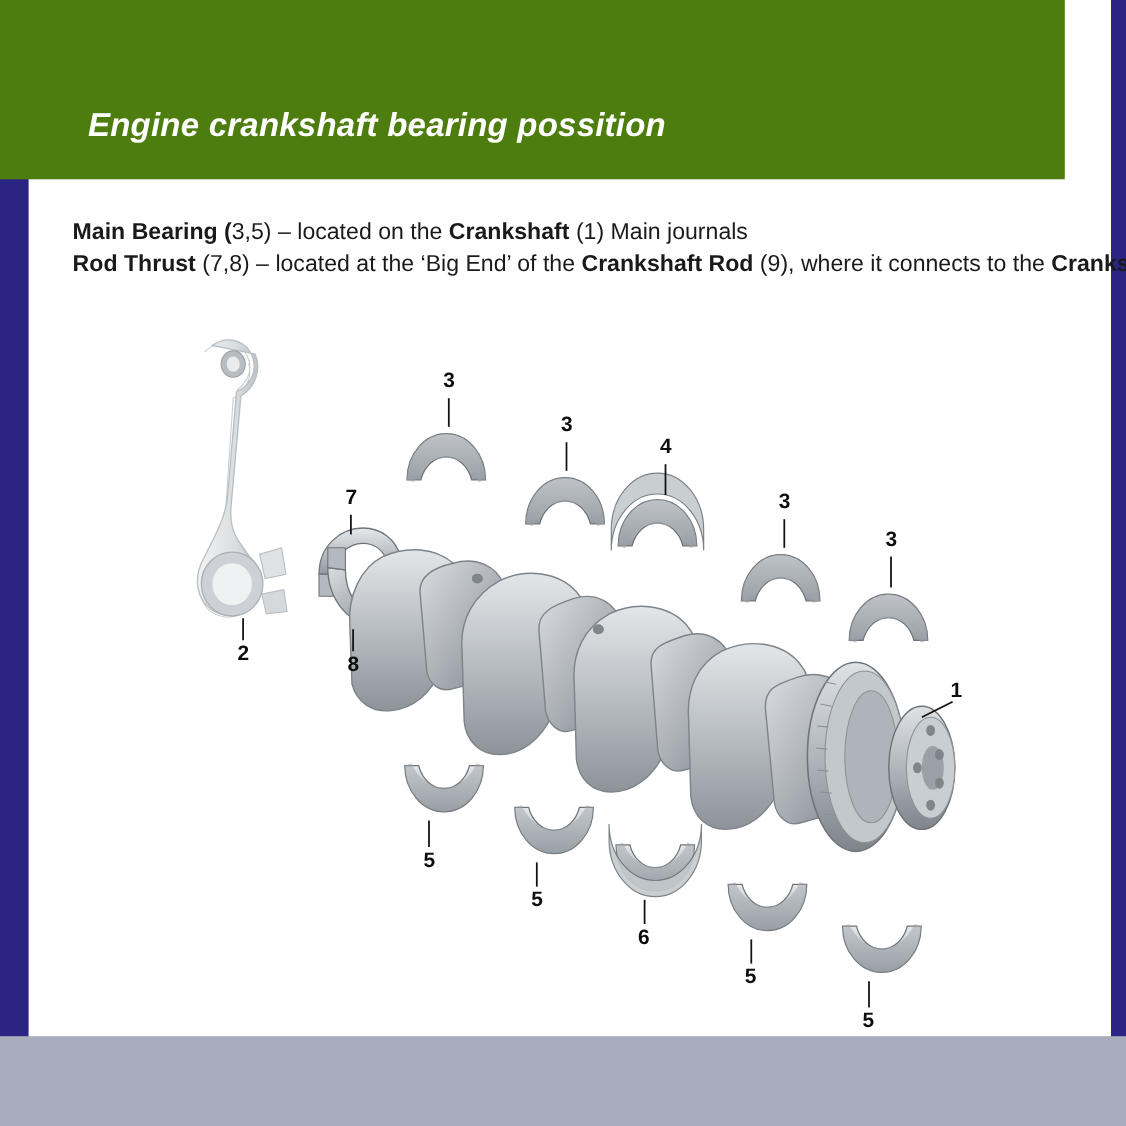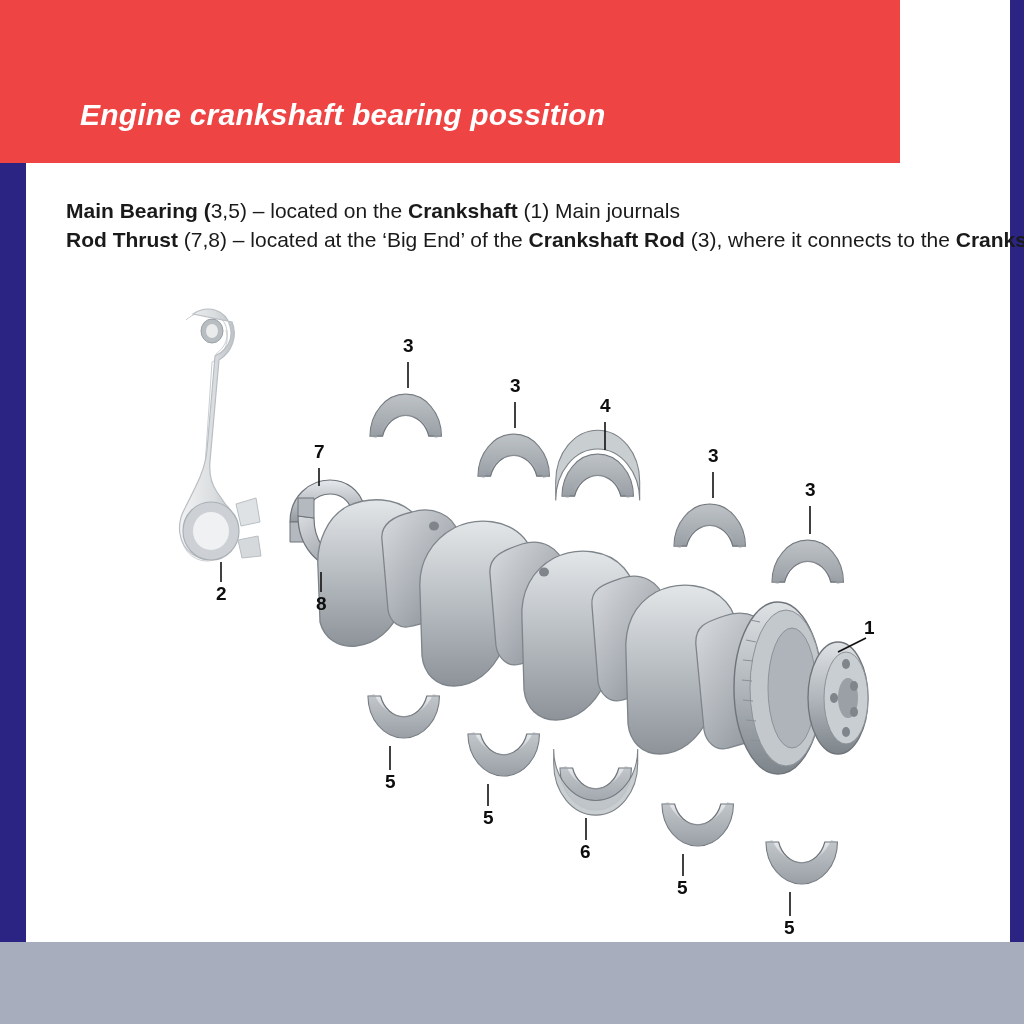--- a/index.html
+++ b/index.html
@@ -29,23 +29,23 @@
   }
   .rail-right {
     position: absolute;
     right: 0; top: 0;
     width: 14px; height: 1024px;
     background: #2b2483;
   }
   .header-band {
     position: absolute;
     left: 0; top: 0;
-    width: 900px;
+    width: 968px;
     height: 163px;
-    background: #ef4444;
+    background: #4d7c0f;
   }
   .header-title {
     position: absolute;
     left: 80px;
     top: 98px;
     font-size: 30px;
     font-style: italic;
     font-weight: bold;
     color: #ffffff;
     letter-spacing: 0.2px;
@@ -96,21 +96,21 @@
 
   <div class="header-band">
     <div class="header-title">Engine crankshaft bearing possition</div>
   </div>
 
   <div class="caption">
     <div class="ln">
       <b>Main Bearing (</b><span>3,5) – located on the </span><b>Crankshaft</b><span> (1) Main journals</span>
     </div>
     <div class="ln">
-      <b>Rod Thrust</b><span> (7,8) – located at the ‘Big End’ of the </span><b>Crankshaft Rod</b><span> (3), where it connects to the </span><b>Crankshaft</b>
+      <b>Rod Thrust</b><span> (7,8) – located at the ‘Big End’ of the </span><b>Crankshaft Rod</b><span> (9), where it connects to the </span><b>Crankshaft</b>
     </div>
   </div>
 
   <div class="figure">
     <svg width="910" height="640" viewBox="0 0 910 640" xmlns="http://www.w3.org/2000/svg">
       <defs>
         <linearGradient id="gMetal" x1="0" y1="0" x2="0" y2="1">
           <stop offset="0%" stop-color="#e3e6e8"></stop>
           <stop offset="45%" stop-color="#bcc1c6"></stop>
           <stop offset="100%" stop-color="#8d9399"></stop>

